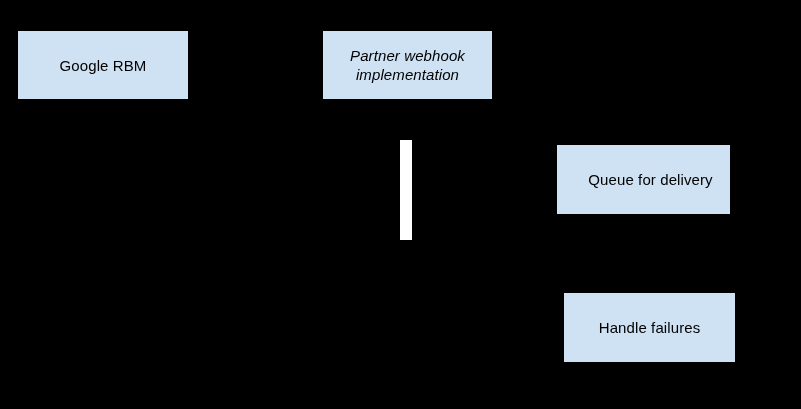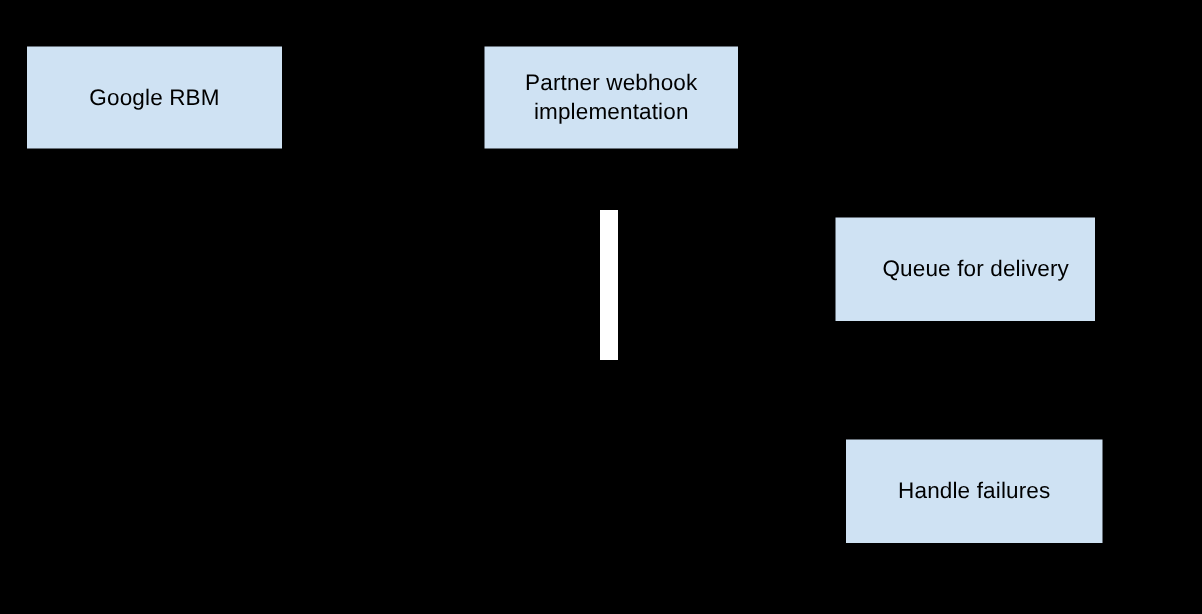--- a/index.html
+++ b/index.html
@@ -42,20 +42,21 @@
     left: 18px;
     top: 31px;
     width: 170px;
     height: 68px;
   }
   #node-partner-webhook {
     left: 323px;
     top: 31px;
     width: 169px;
     height: 68px;
+    font-style: italic;
   }
   #node-queue-for-delivery {
     left: 557px;
     top: 145px;
     width: 173px;
     height: 69px;
     padding-left: 20px;
   }
   #node-handle-failures {
     left: 564px;

